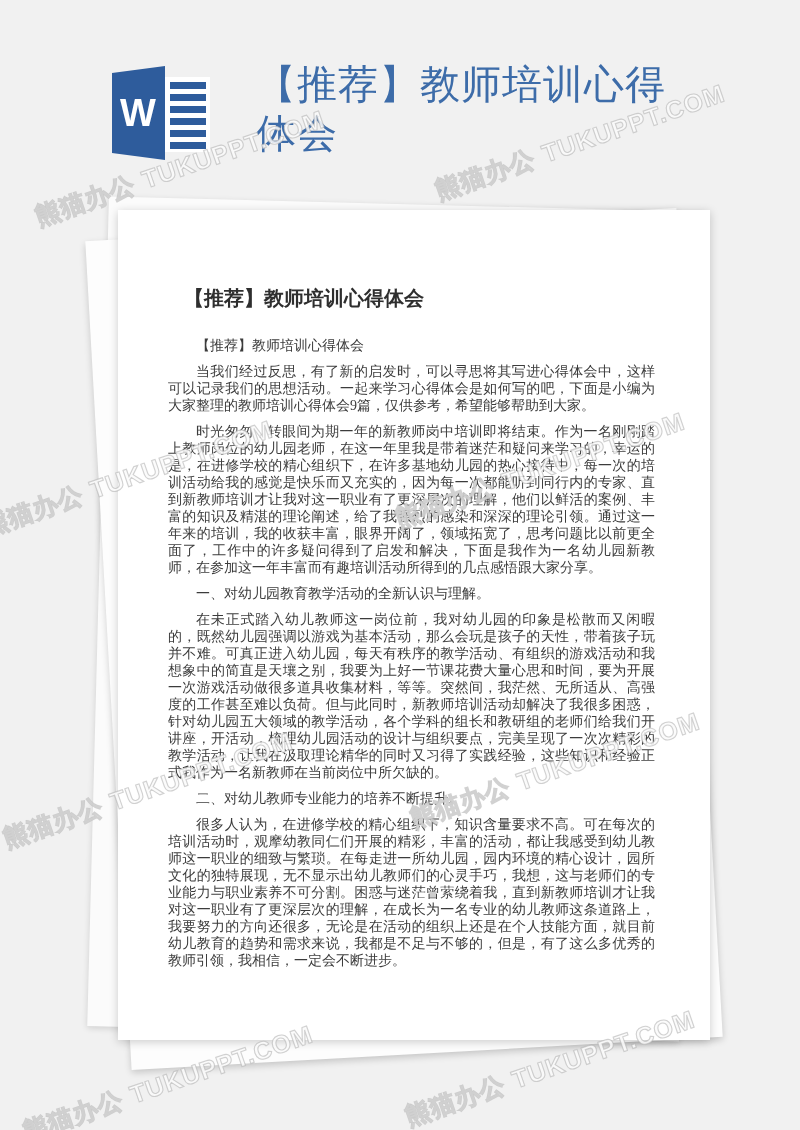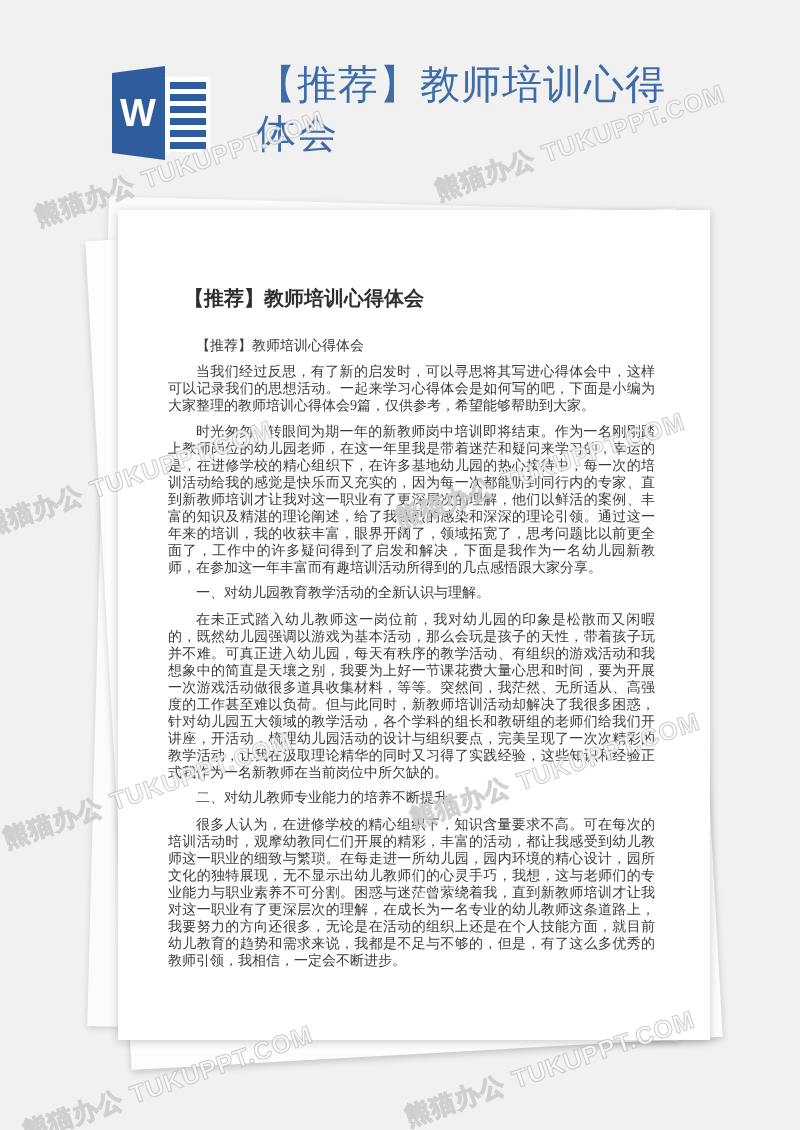--- a/index.html
+++ b/index.html
@@ -62,21 +62,21 @@
     font-weight:bold;
     color:#2e2e2e;
     margin:0 0 26px 16px;
   }
   .doc-sub, .doc p {
     font-size:14px; line-height:17px;
     margin:0 0 9px 0;
     text-indent:2em;
     text-align:justify;
   }
-  .doc p.block-heading { text-align:left;font-family:Liberation Mono, monospace; }
+  .doc p.block-heading { text-align:left; }
 
   
   .wm {
     position:absolute;
     white-space:nowrap;
     font-weight:bold;
     font-size:25px;
     letter-spacing:1px;
     color:rgba(255,255,255,0.82);
     -webkit-text-stroke:1.1px rgba(175,175,175,0.55);

